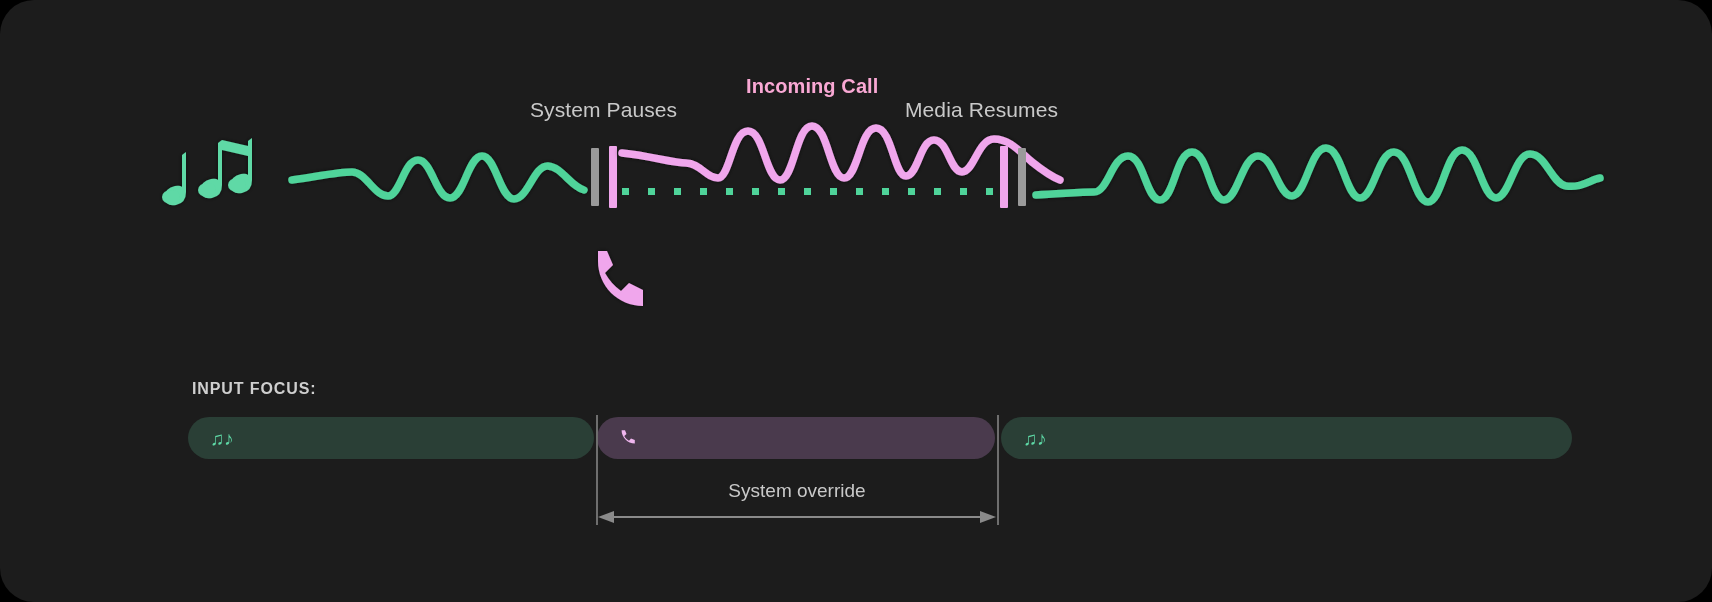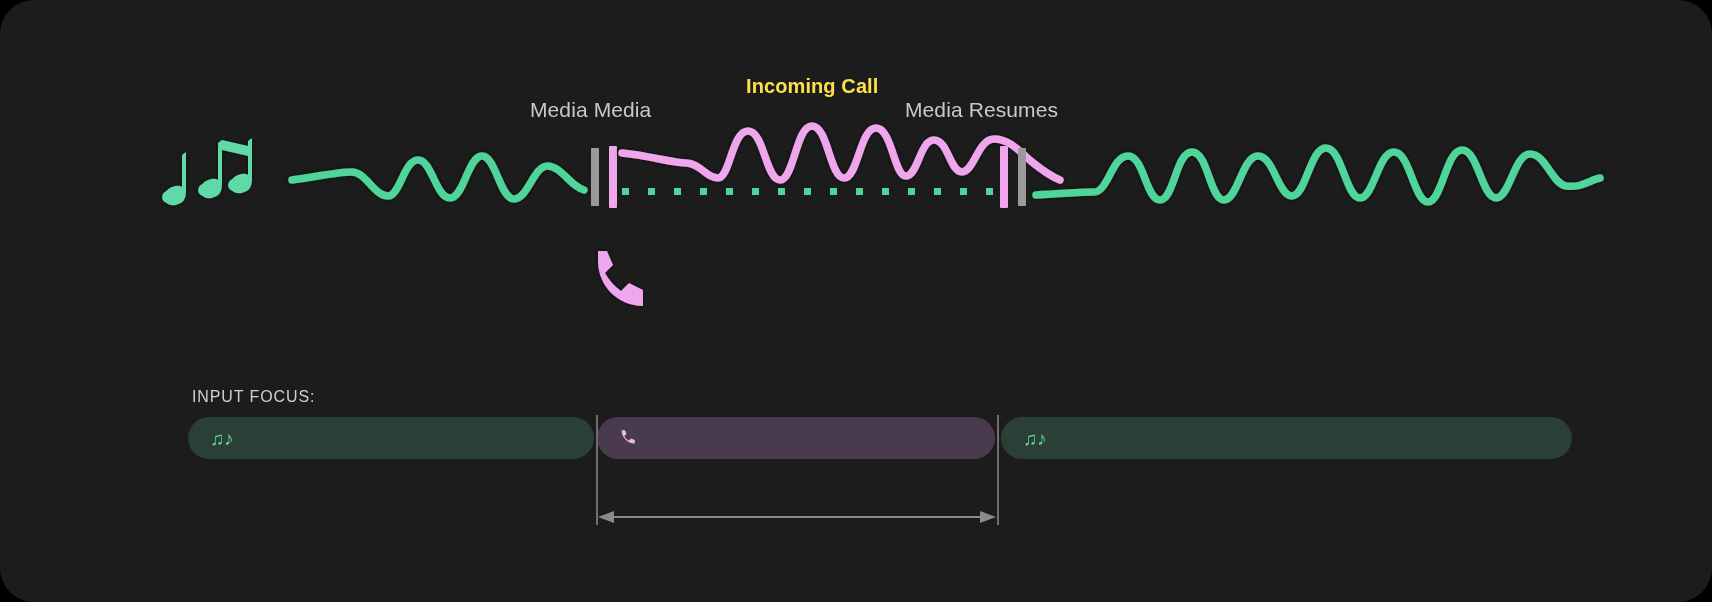--- a/index.html
+++ b/index.html
@@ -38,31 +38,31 @@
     color: #c9c9c9;
     white-space: nowrap;
     letter-spacing: 0.1px;
   }
   .label-pauses  { left: 530px;  top: 98px; }
   .label-resumes { left: 905px;  top: 98px; }
   .label-call {
     left: 746px;
     top: 75px;
     font-size: 20px;
-    color: #fde047;
+    color: #f9a8d4;
     font-weight: 600;
   }
 
   
   .focus-title {
     position: absolute;
     left: 192px;
-    top: 388px;
+    top: 380px;
     font-size: 16px;
-    font-weight: 400;
+    font-weight: 700;
     letter-spacing: 0.9px;
     color: #cfcfcf;
   }
 
   .track {
     position: absolute;
     top: 417px;
     height: 42px;
     border-radius: 21px;
     display: flex;
@@ -205,21 +205,21 @@
 
       <g fill="#f0a6ec" filter="url(#soft)">
         <path d="M598 261
                  C 598 286, 618 306, 643 306
                  L 643 290 L 629 283 L 621 291
                  C 614 286, 609 280, 605 273
                  L 613 265 L 607 251 L 598 251 Z"></path>
       </g>
     </svg>
 
-    <div class="label label-pauses">Media Media</div>
+    <div class="label label-pauses">System Pauses</div>
     <div class="label label-call">Incoming Call</div>
     <div class="label label-resumes">Media Resumes</div>
   </div>
 
   <div class="focus-title">INPUT FOCUS:</div>
 
   <div class="track track-media-a">
     <span class="glyph glyph-music">♫♪</span>
   </div>
 
@@ -232,20 +232,21 @@
     </span>
   </div>
 
   <div class="track track-media-b">
     <span class="glyph glyph-music">♫♪</span>
   </div>
 
   <div class="divider divider-left"></div>
   <div class="divider divider-right"></div>
 
+  <div class="override-label">System override</div>
 
   <svg class="arrow-svg" width="1712" height="602">
     <line x1="608" y1="517" x2="986" y2="517" stroke="#8a8a8a" stroke-width="2"></line>
     <polygon points="598,517 614,511 614,523" fill="#8a8a8a"></polygon>
     <polygon points="996,517 980,511 980,523" fill="#8a8a8a"></polygon>
   </svg>
 
 </div>
 
 </body></html>

